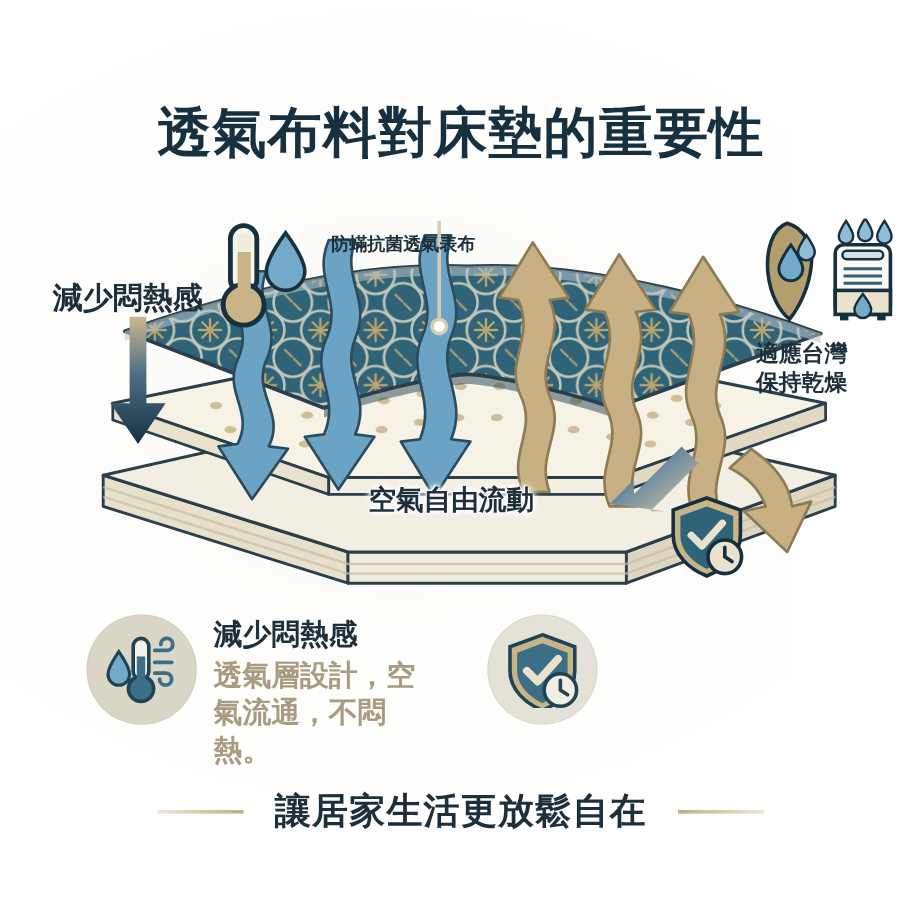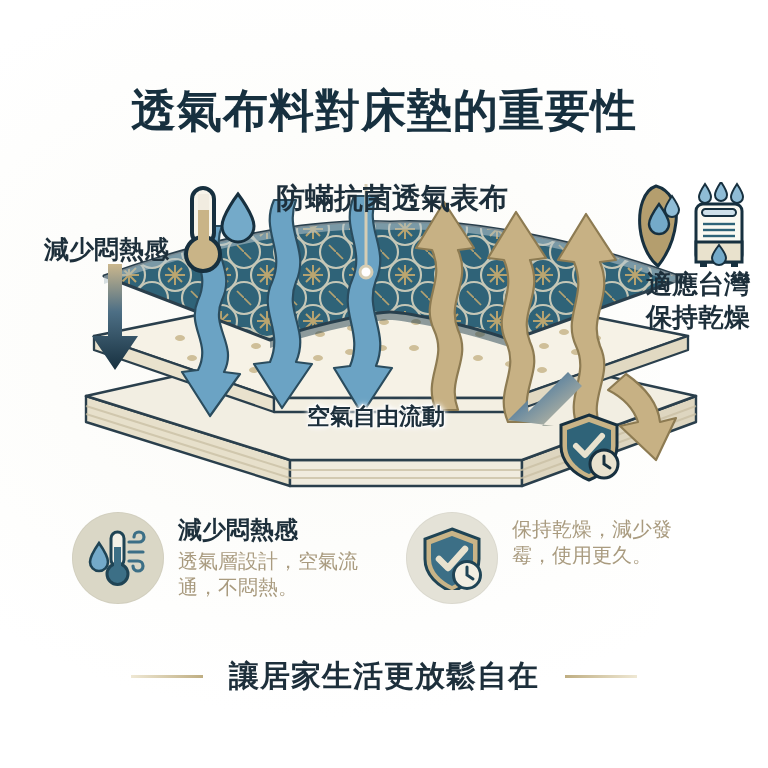--- a/index.html
+++ b/index.html
@@ -24,42 +24,42 @@
   }
 
   
   .lbl{
     position:absolute;font-weight:bold;color:#1d2f3b;
     line-height:1.12;white-space:nowrap;
   }
   .lbl.wrap{white-space:normal;}
 
   .lbl-reduce-heat{left:44px;top:235px;font-size:25px;}
-  .lbl-fabric{left:276px;top:182px;font-size:29px;}
-  .lbl-taiwan{left:630px;top:268px;font-size:26px;width:120px;text-align:right;line-height:1.25;}
+  .lbl-fabric{left:276px;top:196px;font-size:15px;}
+  .lbl-taiwan{left:630px;top:284px;font-size:19px;width:120px;text-align:left;line-height:1.25;}
   .lbl-airflow{left:307px;top:404px;font-size:23px;
     text-shadow:0 0 5px #fff,0 0 5px #fff,0 0 8px #fff,1px 1px 0 #fff,-1px -1px 0 #fff;}
   .lbl-life{left:618px;top:420px;font-size:21px;width:110px;line-height:1.25;}
 
   
   #mattress{position:absolute;left:60px;top:160px;}
 
   
   .cards{position:absolute;left:0;top:512px;width:768px;display:flex;
          justify-content:center;gap:44px;}
   .card{display:flex;align-items:flex-start;gap:14px;width:290px;}
   .card-ico{
     flex:0 0 auto;width:92px;height:92px;border-radius:50%;
     background:#dad7c6;display:flex;align-items:center;justify-content:center;
     box-shadow:inset 0 0 0 1px rgba(0,0,0,.04);
   }
   .card.b .card-ico{background:#e4e2d7;}
   .card-txt{padding-top:4px;}
   .card-h{font-size:24px;font-weight:bold;color:#1d2f3b;line-height:1.15;margin-bottom:4px;}
-  .card-p{font-size:20px;color:#a99b7f;line-height:1.3;font-weight:normal;}
+  .card-p{font-size:24px;color:#a99b7f;line-height:1.3;font-weight:bold;}
 
   
   .footer{position:absolute;left:0;top:656px;width:768px;
     display:flex;align-items:center;justify-content:center;gap:26px;}
   .rule{width:72px;height:3px;background:linear-gradient(90deg,#d9cda6,#bfae82);}
   .rule.l{background:linear-gradient(90deg,#efe8d4,#bfae82);}
   .rule.r{background:linear-gradient(90deg,#bfae82,#efe8d4);}
   .tagline{font-size:30px;font-weight:bold;color:#1d2f3b;letter-spacing:1px;}
 </style>
 </head>
@@ -310,21 +310,20 @@
       <div class="card-ico">
         <svg width="64" height="64" viewBox="0 0 64 64">
           <path d="M32 3 L59 13 V33 C59 49 46 60 32 66 C18 60 5 49 5 33 V13 Z" fill="#c9b487" stroke="#1f4455" stroke-width="3"></path>
           <path d="M32 10 L53 18 V33 C53 46 42 55 32 60 C22 55 11 46 11 33 V18 Z" fill="#3c6f86"></path>
           <path d="M19 33 L28 42 L45 23" fill="none" stroke="#e8e2cf" stroke-width="6.5" stroke-linecap="round" stroke-linejoin="round"></path>
           <circle cx="47" cy="49" r="13.5" fill="#f1eee2" stroke="#1f4455" stroke-width="3"></circle>
           <path d="M47 41 V49 L53 53" fill="none" stroke="#1f4455" stroke-width="3" stroke-linecap="round"></path>
         </svg>
       </div>
       <div class="card-txt">
-        <div class="card-p">保持乾燥，減少發霉，使用更久。</div>
       </div>
     </div>
   </div>
 
   <div class="footer">
     <div class="rule l"></div>
     <div class="tagline">讓居家生活更放鬆自在</div>
     <div class="rule r"></div>
   </div>
 

